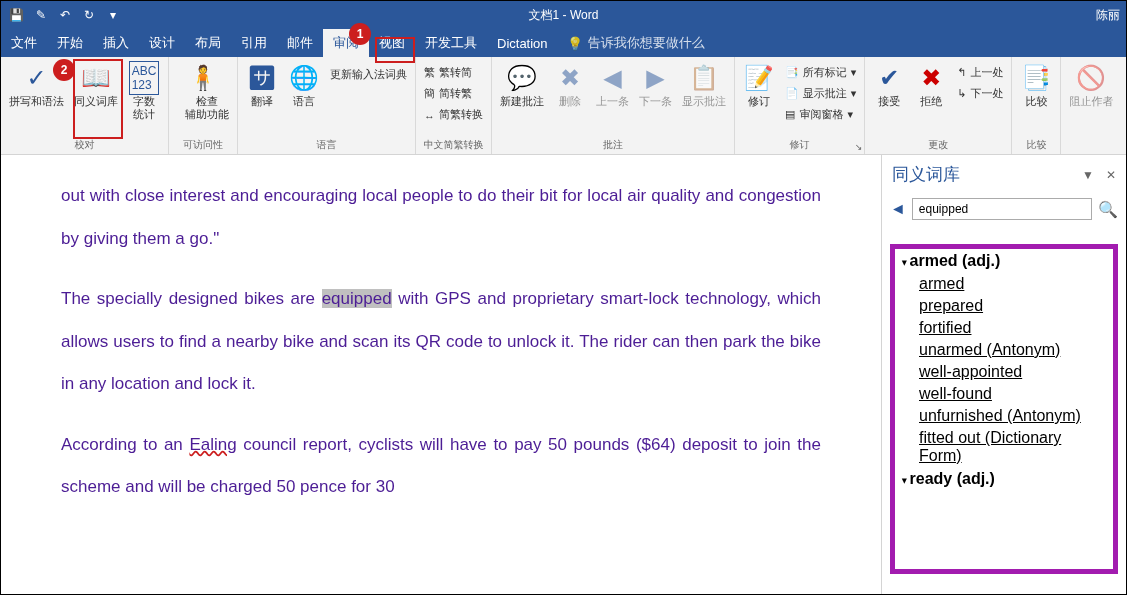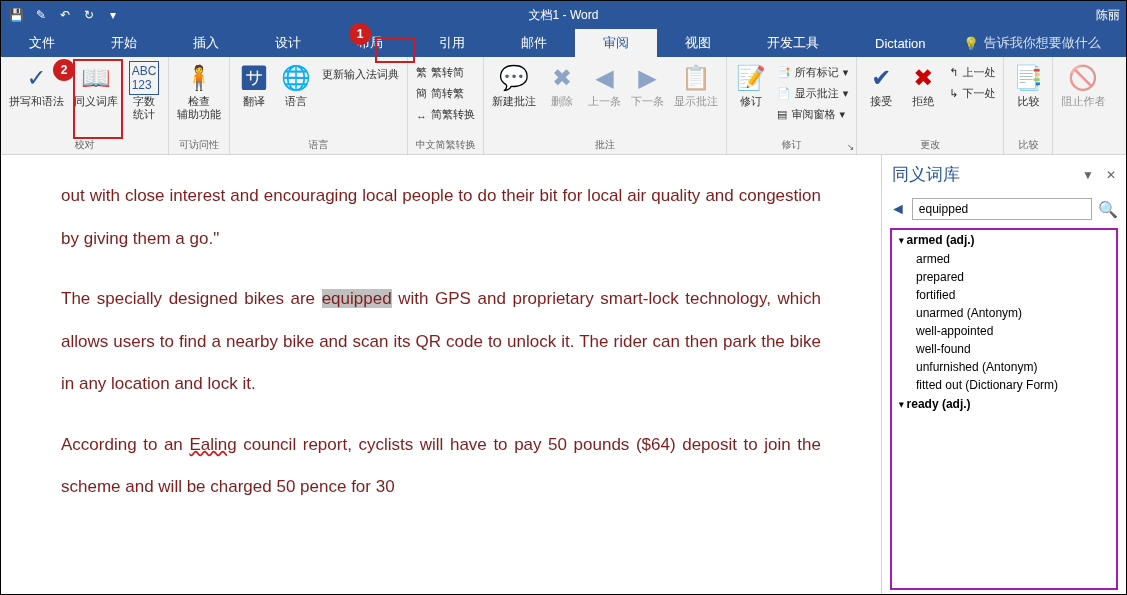--- a/index.html
+++ b/index.html
@@ -3,49 +3,49 @@
 <meta charset="utf-8">
 <style>
 *{margin:0;padding:0;box-sizing:border-box;font-family:"Microsoft YaHei","Segoe UI",Arial,sans-serif;}
 body{background:#fff;width:1127px;height:595px;overflow:hidden;position:relative;border:1px solid #000;}
 .titlebar{height:28px;background:linear-gradient(#2b579a,#2b579a);color:#fff;display:flex;align-items:center;font-size:11px;position:relative;}
 .titlebar .qat{display:flex;gap:8px;padding:0 8px;align-items:center;}
 .titlebar .qat-icon{width:16px;height:16px;display:flex;align-items:center;justify-content:center;font-size:12px;}
 .titlebar .doc-title{position:absolute;left:50%;transform:translateX(-50%);font-size:12px;}
 .titlebar .user{position:absolute;right:6px;font-size:12px;}
 .tabs{height:28px;background:#2b579a;color:#fff;display:flex;align-items:center;font-size:13px;position:relative;}
-.tabs .tab{padding:0 28px;height:100%;display:flex;align-items:center;cursor:pointer;}
+.tabs .tab{padding:0 10px;height:100%;display:flex;align-items:center;cursor:pointer;}
 .tabs .tab.active{background:#f3f3f3;color:#2b579a;}
 .tabs .tell-me{display:flex;align-items:center;margin-left:10px;opacity:0.8;gap:4px;}
 .circle-badge{position:absolute;width:22px;height:22px;border-radius:50%;background:#cc1e1e;color:#fff;display:flex;align-items:center;justify-content:center;font-size:12px;font-weight:bold;z-index:10;}
 .ribbon{height:98px;background:#f3f3f3;border-bottom:1px solid #d4d4d4;display:flex;position:relative;}
 .group{border-right:1px solid #d9d9d9;padding:2px 4px 0;display:flex;flex-direction:column;align-items:center;justify-content:space-between;}
 .group-label{font-size:10px;color:#666;text-align:center;padding-bottom:2px;}
 .group-content{display:flex;flex:1;align-items:flex-start;gap:2px;}
 .big-btn{display:flex;flex-direction:column;align-items:center;justify-content:flex-start;padding:2px 4px;cursor:pointer;min-width:40px;}
 .big-btn .icon{font-size:24px;height:34px;display:flex;align-items:center;color:#2b579a;}
 .big-btn .lbl{font-size:11px;color:#333;text-align:center;line-height:1.2;}
 .small-btn{font-size:11px;color:#333;padding:2px 4px;display:flex;align-items:center;gap:4px;cursor:pointer;}
 .stack{display:flex;flex-direction:column;gap:2px;}
 .red-box{position:absolute;border:2px solid #cc1e1e;pointer-events:none;z-index:9;}
 .content{display:flex;height:calc(100% - 154px);}
 .doc-area{flex:1;background:#fff;padding:20px 60px 0 60px;overflow:hidden;position:relative;}
-.doc-text{font-family:"Century Gothic",Arial,sans-serif;font-size:17px;line-height:2.5;color:#7f1d1d;text-align:justify;}
+.doc-text{font-family:"Century Gothic",Arial,sans-serif;font-size:17px;line-height:2.5;color:#4c1d95;text-align:justify;}
 .highlight{background:#c0c0c0;}
 .redunder{border-bottom:2px wavy #cc1e1e;text-decoration:underline wavy #cc1e1e;}
 .thesaurus{width:245px;border-left:1px solid #d4d4d4;background:#fff;display:flex;flex-direction:column;}
 .th-header{padding:8px 10px;display:flex;justify-content:space-between;align-items:center;}
 .th-title{font-size:17px;color:#2b579a;}
 .th-controls{display:flex;gap:12px;color:#666;font-size:12px;}
 .th-search{display:flex;align-items:center;padding:4px 8px;gap:6px;}
 .th-search input{flex:1;border:1px solid #ababab;padding:3px 6px;font-size:12px;}
-.th-list{border:2px solid #a21caf;margin:4px 8px;font-size:12px;overflow-y:auto;flex:1;}
+.th-list{border:5px solid #a21caf;margin:20px 8px;font-size:16px;overflow-y:auto;flex:1;}
 .th-cat{font-weight:bold;padding:3px 8px;}
 .th-cat::before{content:"▸ ";font-size:9px;display:inline-block;transform:rotate(90deg);margin-right:2px;}
-.th-item{padding:2px 8px 2px 24px;}
+.th-item{padding:2px 8px 2px 24px;text-decoration:underline;}
 .dialog-launcher{position:absolute;right:2px;bottom:2px;font-size:9px;color:#666;}
 </style>
 </head>
 <body>
 
 <div class="titlebar">
   <div class="qat">
     <span class="qat-icon">💾</span>
     <span class="qat-icon">✎</span>
     <span class="qat-icon">↶</span>
@@ -97,21 +97,21 @@
 统计</div>
       </div>
     </div>
     <div class="group-label">校对</div>
   </div>
 
   <div class="group">
     <div class="group-content">
       <div class="big-btn">
         <div class="icon">🧍</div>
-        <div class="lbl" style="white-space:pre-line;">检查
+        <div class="lbl" style="white-space:pre-line;margin-left:8px;">检查
 辅助功能</div>
       </div>
     </div>
     <div class="group-label">可访问性</div>
   </div>
 
   <div class="group">
     <div class="group-content">
       <div class="big-btn">
         <div class="icon">🈂</div>

